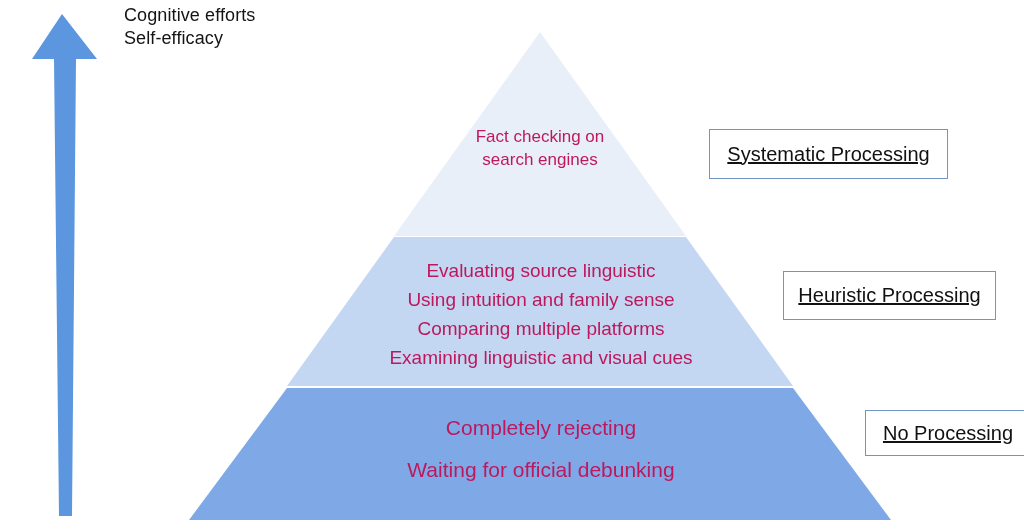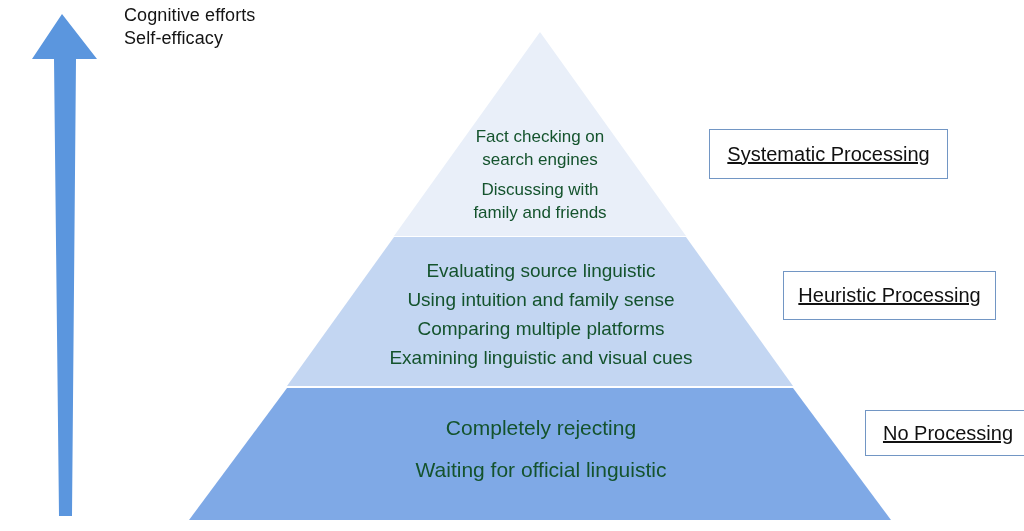--- a/index.html
+++ b/index.html
@@ -50,21 +50,21 @@
     top: 24px;
     width: 730px;
     height: 505px;
   }
   #pyramid-wrap svg { display: block; }
 
   
   .tier-text {
     position: absolute;
     text-align: center;
-    color: #14532d;
+    color: #be185d;
     pointer-events: none;
   }
   .tier-text .tline { display: block; white-space: nowrap; }
 
   #tier-text-top {
     left: 391px;
     top: 126px;
     width: 260px;
     font-size: 17px;
     line-height: 22.5px;
@@ -147,36 +147,32 @@
 
       <polygon points="108,364 614,364 712,496 10,496" fill="#7FA9E6"></polygon>
     </svg>
   </div>
 
   <div class="tier-text" id="tier-text-top">
     <div class="tgroup">
       <span class="tline">Fact checking on</span>
       <span class="tline">search engines</span>
     </div>
-    <div class="tgroup">
-      <span class="tline">Discussing with</span>
-      <span class="tline">family and friends</span>
-    </div>
   </div>
 
   <div class="tier-text" id="tier-text-middle">
     <span class="tline">Evaluating source linguistic</span>
     <span class="tline">Using intuition and family sense</span>
     <span class="tline">Comparing multiple platforms</span>
     <span class="tline">Examining linguistic and visual cues</span>
   </div>
 
   <div class="tier-text" id="tier-text-bottom">
     <span class="tline">Completely rejecting</span>
-    <span class="tline">Waiting for official linguistic</span>
+    <span class="tline">Waiting for official debunking</span>
   </div>
 
   <div class="proc-box" id="box-systematic">
     <span>Systematic Processing</span>
   </div>
   <div class="proc-box" id="box-heuristic">
     <span>Heuristic Processing</span>
   </div>
   <div class="proc-box" id="box-noprocessing">
     <span>No Processing</span>

